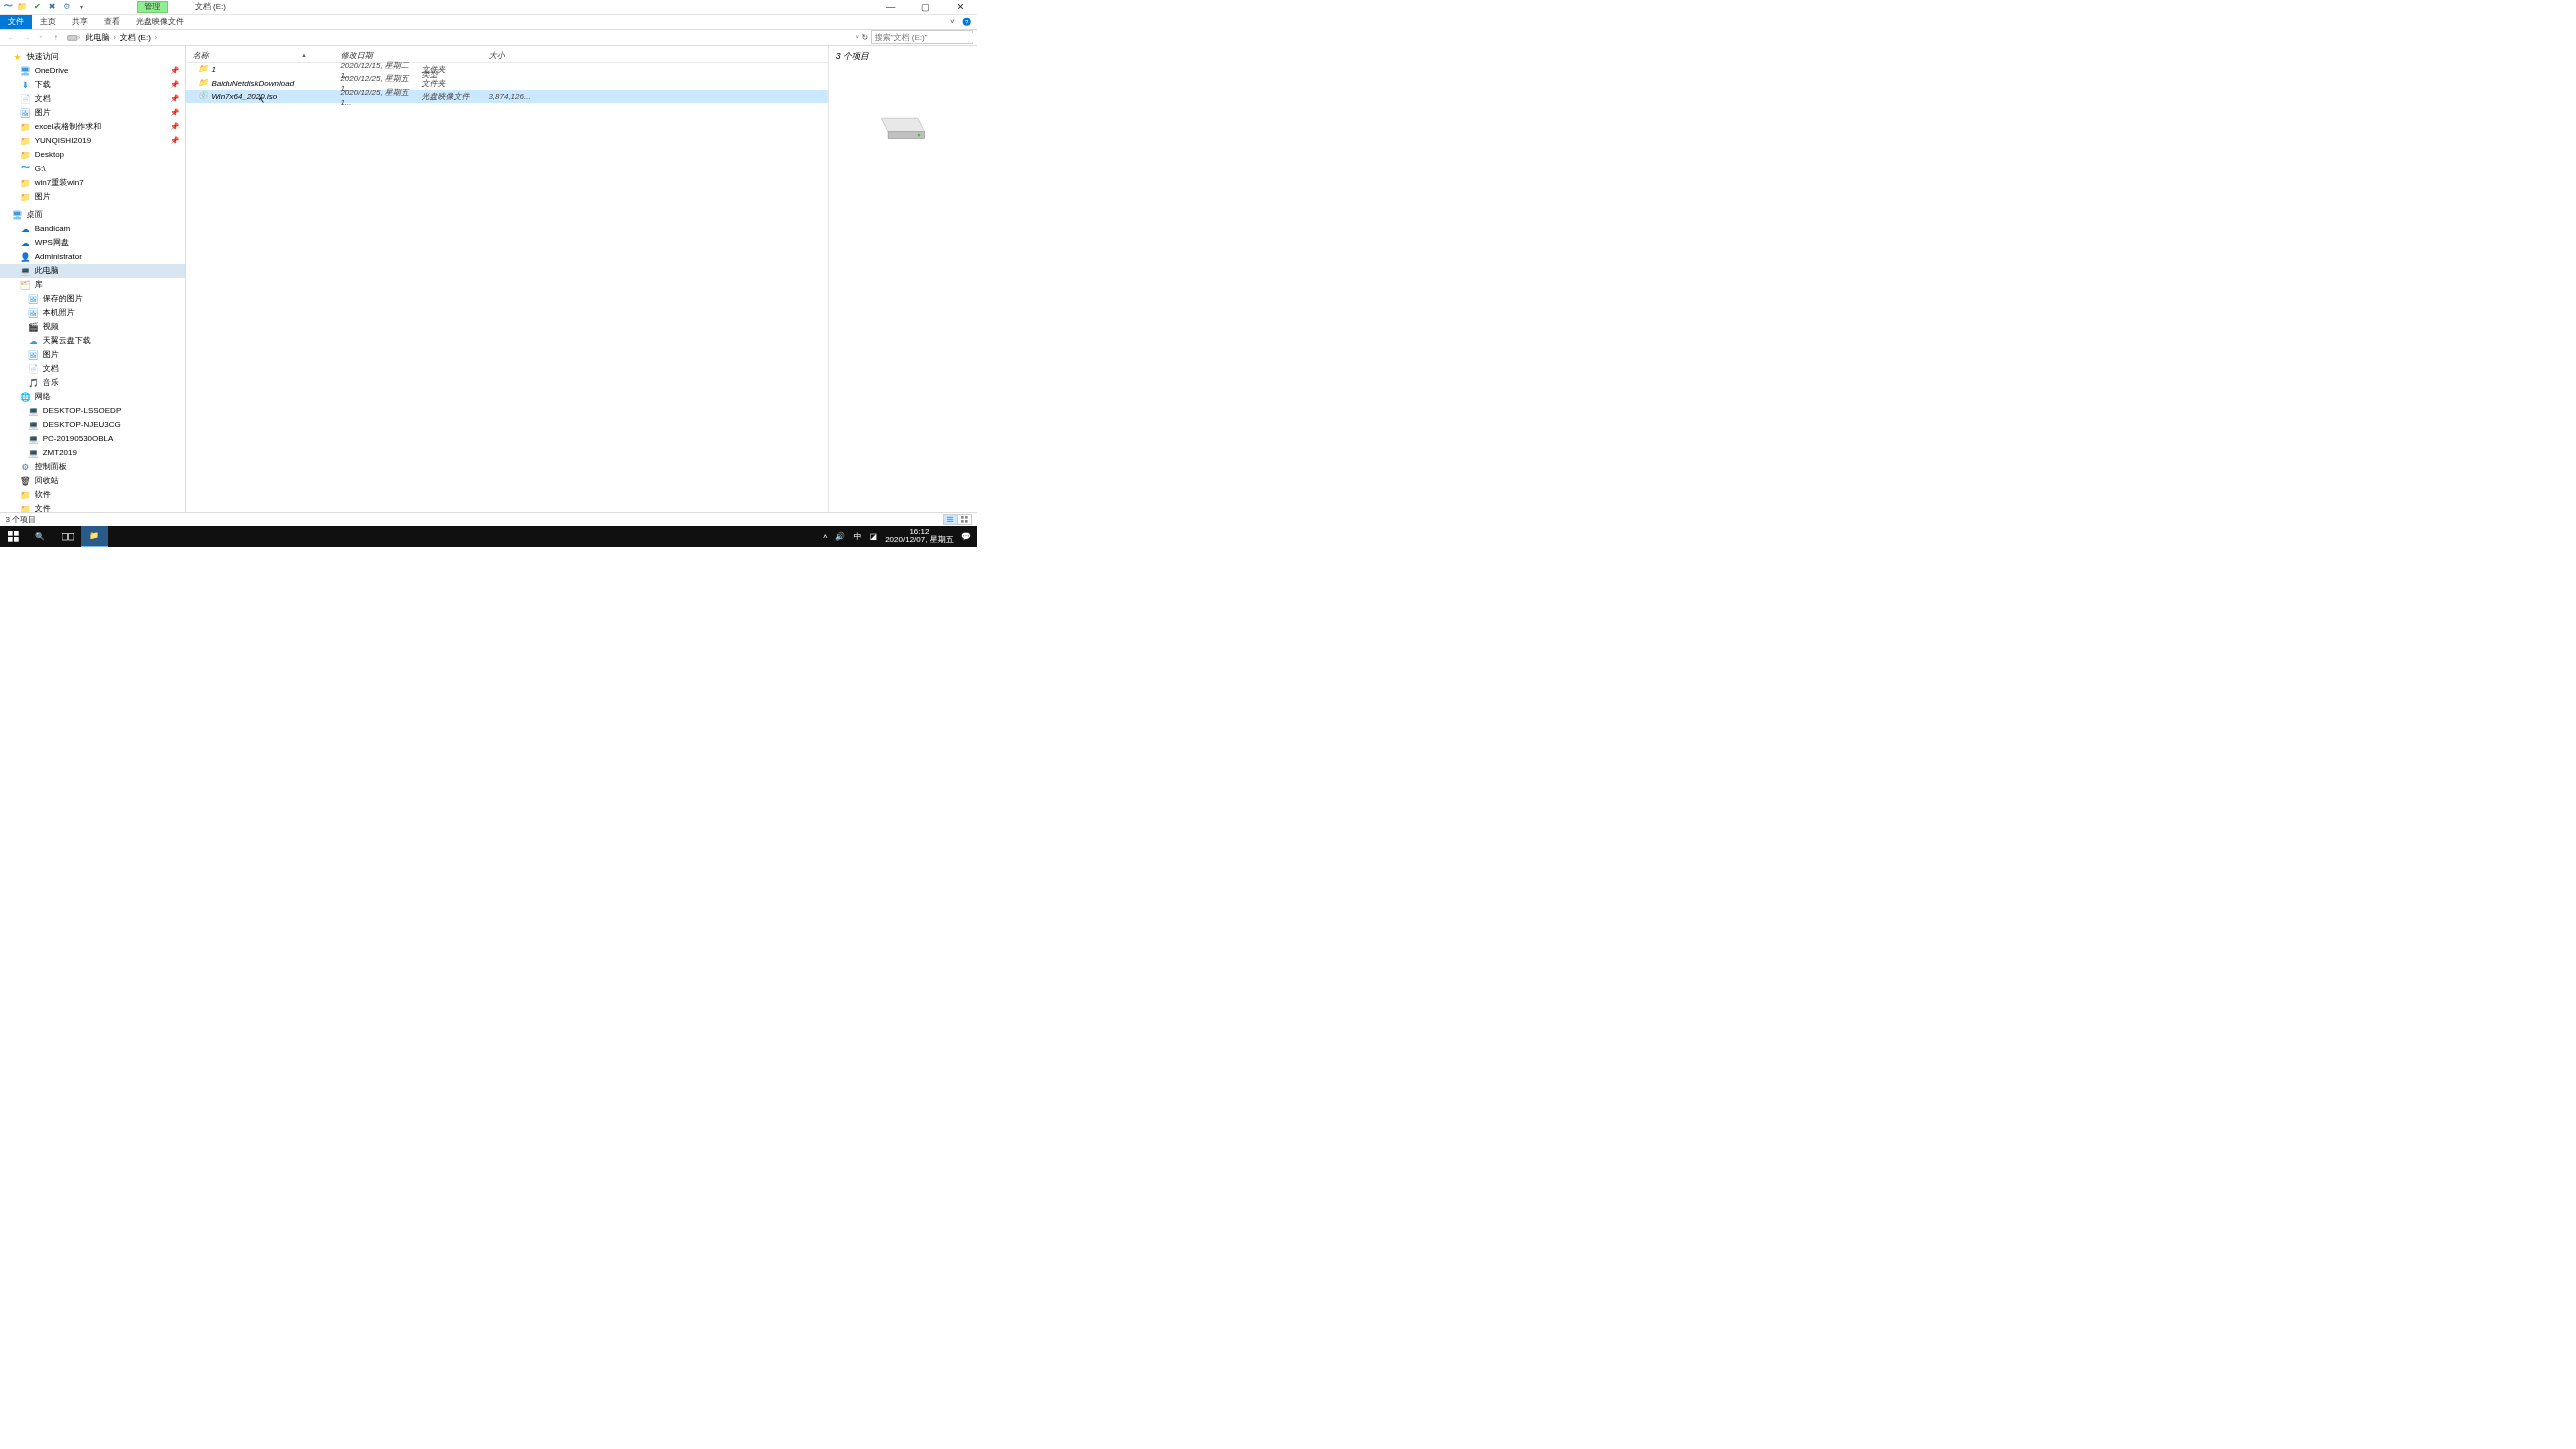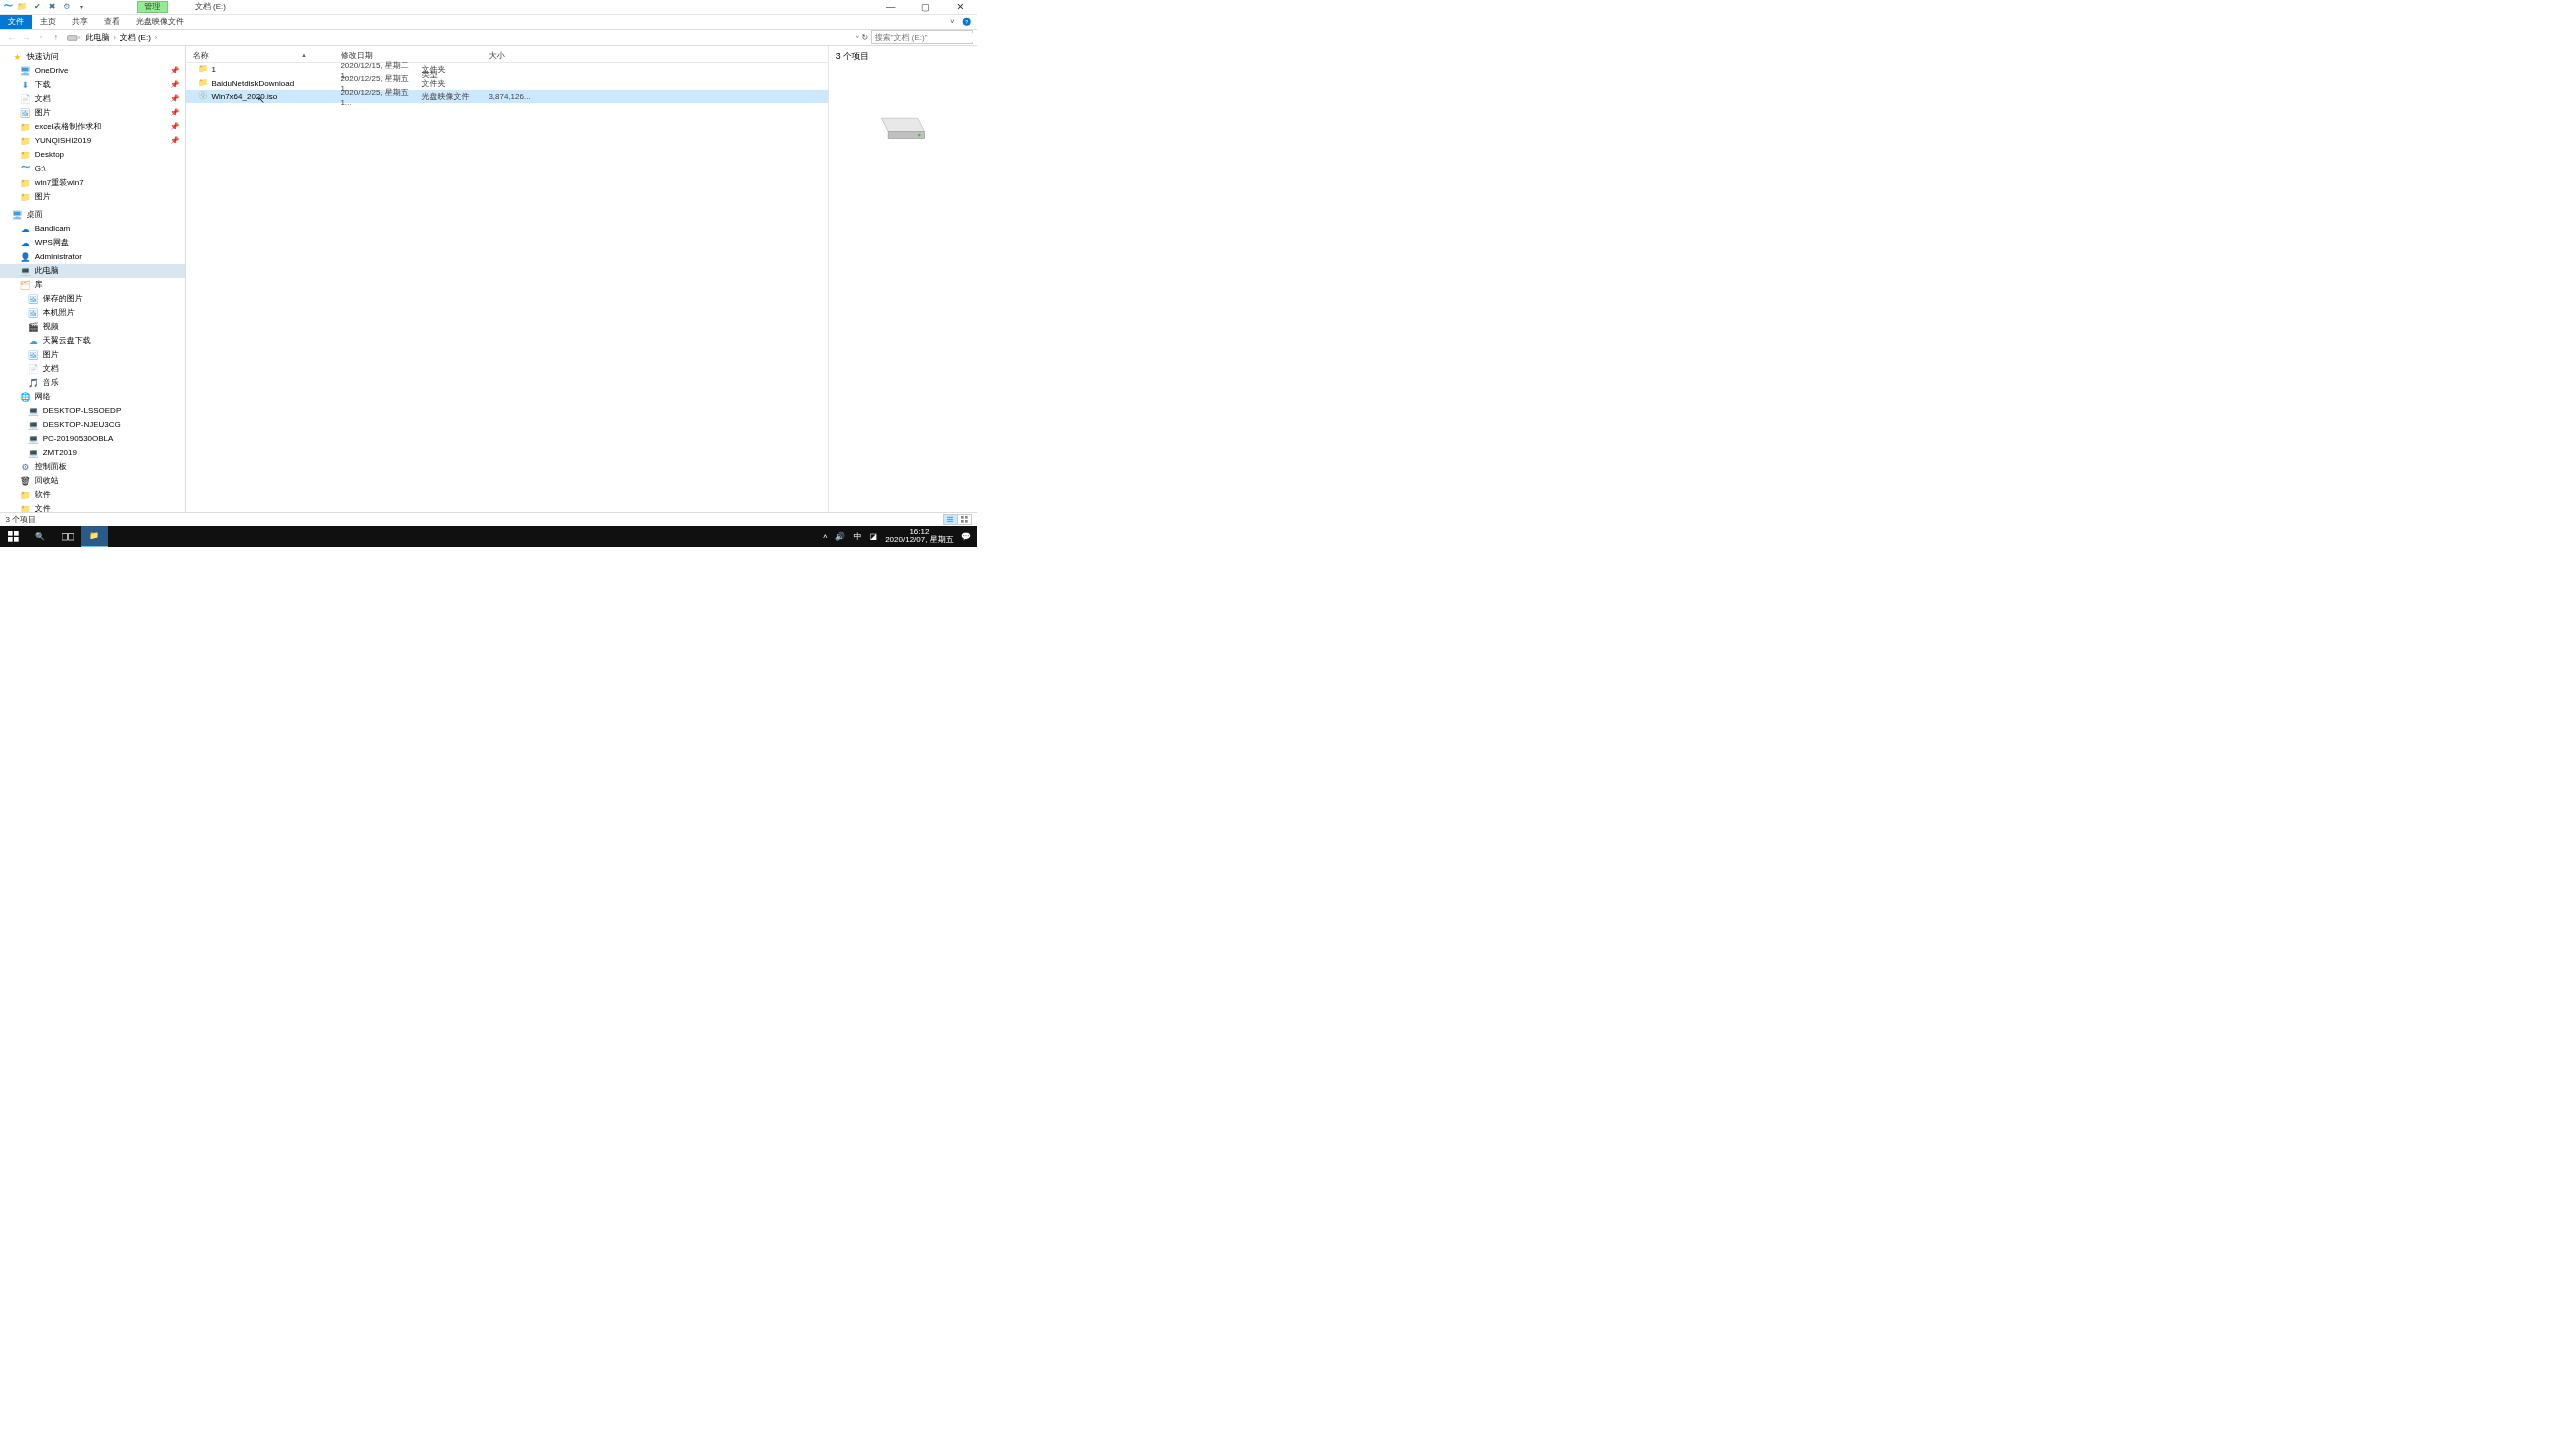--- a/index.html
+++ b/index.html
@@ -38,21 +38,21 @@
 .sidebar { width: 186px; border-right: 0.7px solid #ddd; overflow-y: auto; padding-top: 4px; }
 .side-item { height: 14px; display: flex; align-items: center; padding-left: 12px; cursor: pointer; position: relative; }
 .side-item.lvl1 { padding-left: 20px; }
 .side-item.lvl2 { padding-left: 28px; }
 .side-item.selected { background: #d8e6f2; }
 .side-icon { width: 10.7px; height: 10.7px; margin-right: 4px; display: flex; align-items: center; justify-content: center; font-size: 8.7px; }
 .pin { margin-left: auto; margin-right: 5.4px; color: #888; font-size: 7.4px; }
 .side-spacer { height: 4px; }
 
 
-.main { flex: 1; display: flex; }
+.main { flex: 1; display: flex; font-style: italic; }
 .filelist { flex: 1; padding-top: 2.7px; }
 .columns { display: flex; align-items: center; height: 14.8px; border-bottom: 0.7px solid #e8e8e8; color: #333; }
 .col { padding-left: 6.7px; }
 .col-name { width: 148px; display:flex; align-items:center; justify-content:space-between; }
 .col-date { width: 81px; }
 .col-type { width: 67px; margin-top: 38px; }
 .col-size { width: 40px; }
 .row { display: flex; align-items: center; height: 13.4px; cursor: pointer; }
 .row.selected { background: #cce8ff; }
 .row-icon { width: 10.7px; height: 10.7px; margin: 0 2.7px 0 12px; }

